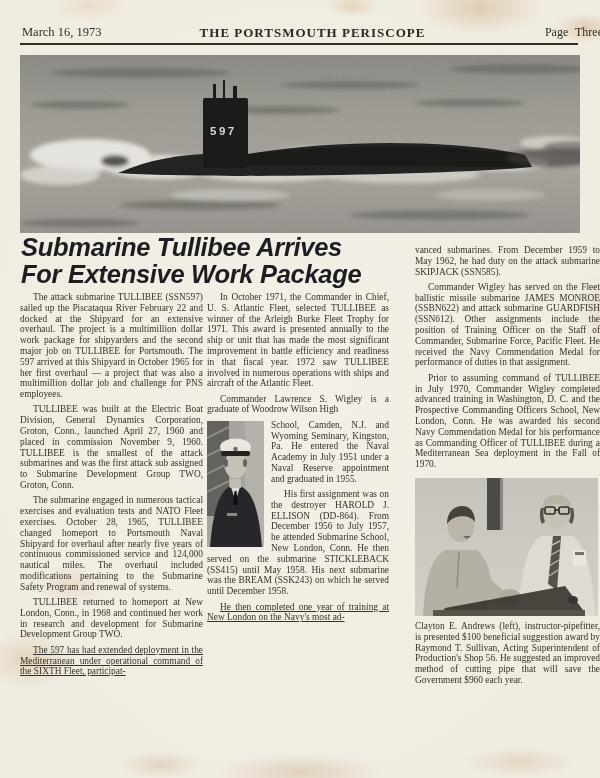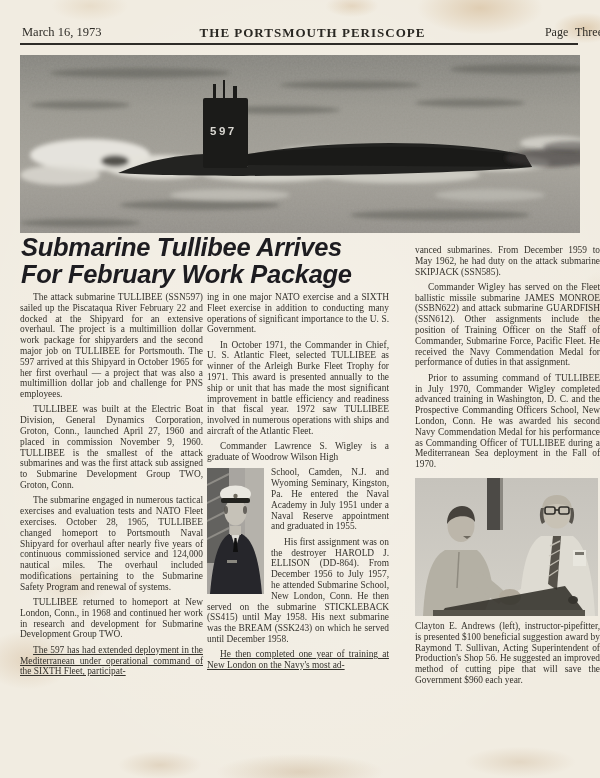--- a/index.html
+++ b/index.html
@@ -128,33 +128,32 @@
 
       <g filter="url(#soft)">
         <ellipse cx="530" cy="103" rx="45" ry="9" fill="#3a3935" opacity="0.6"></ellipse>
         <ellipse cx="553" cy="92" rx="30" ry="6" fill="#45443f" opacity="0.5"></ellipse>
       </g>
     </svg>
   </div>
 
   <div class="headline">
     <div>Submarine Tullibee Arrives</div>
-    <div>For February Work Package</div>
+    <div>For Extensive Work Package</div>
   </div>
 
   <div class="col col1">
     <p class="bp">The attack submarine TULLIBEE (SSN597) sailed up the Piscataqua River February 22 and docked at the Shipyard for an extensive overhaul. The project is a multimillion dollar work package for shipyarders and the second major job on TULLIBEE for Portsmouth. The 597 arrived at this Shipyard in October 1965 for her first overhaul — a project that was also a multimillion dollar job and challenge for PNS employees.</p>
     <p class="bp">TULLIBEE was built at the Electric Boat Division, General Dynamics Corporation, Groton, Conn., launched April 27, 1960 and placed in commission November 9, 1960. TULLIBEE is the smallest of the attack submarines and was the first attack sub assigned to Submarine Development Group TWO, Groton, Conn.</p>
     <p class="bp">The submarine engaged in numerous tactical exercises and evaluation tests and NATO Fleet exercises. October 28, 1965, TULLIBEE changed homeport to Portsmouth Naval Shipyard for overhaul after nearly five years of continuous commissioned service and 124,000 nautical miles. The overhaul included modifications pertaining to the Submarine Safety Program and renewal of systems.</p>
     <p class="bp">TULLIBEE returned to homeport at New London, Conn., in 1968 and continued her work in research and development for Submarine Development Group TWO.</p>
     <p class="bp tail">The 597 has had extended deployment in the Mediterranean under operational command of the SIXTH Fleet, participat-</p>
   </div>
 
   <div class="col col2">
-    <p class="bp cont">ing in one major NATO exercise and a SIXTH Fleet exercise in addition to conducting many operations of significant importance to the U. S. Government.</p>
     <p class="bp">In October 1971, the Commander in Chief, U. S. Atlantic Fleet, selected TULLIBEE as winner of the Arleigh Burke Fleet Trophy for 1971. This award is presented annually to the ship or unit that has made the most significant improvement in battle efficiency and readiness in that fiscal year. 1972 saw TULLIBEE involved in numerous operations with ships and aircraft of the Atlantic Fleet.</p>
     <p class="bp">Commander Lawrence S. Wigley is a graduate of Woodrow Wilson High</p>
 
     <div class="portrait">
       <svg width="57" height="126" viewBox="0 0 57 126">
         <rect width="57" height="126" fill="#a8a5a0"></rect>
         <rect x="0" y="0" width="22" height="95" fill="#63625f"></rect>
         <g stroke="#9b9892" stroke-width="2" opacity="0.8">
           <line x1="-2" y1="18" x2="22" y2="6"></line>
           <line x1="-2" y1="36" x2="22" y2="24"></line>

